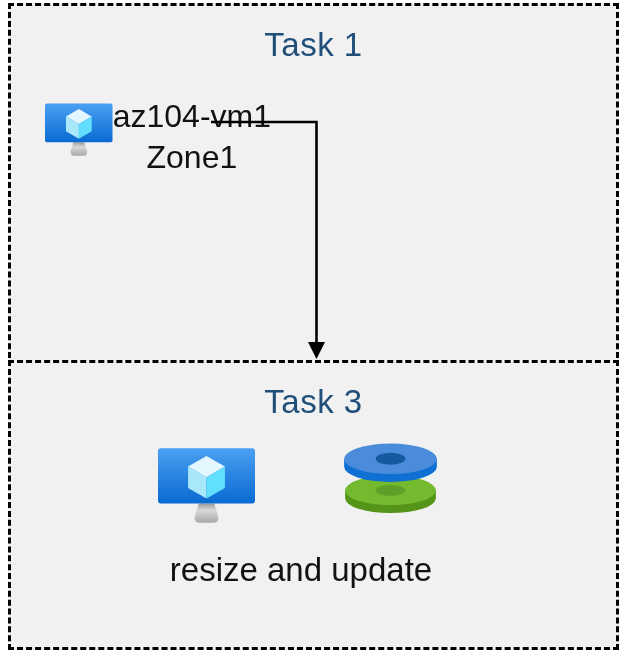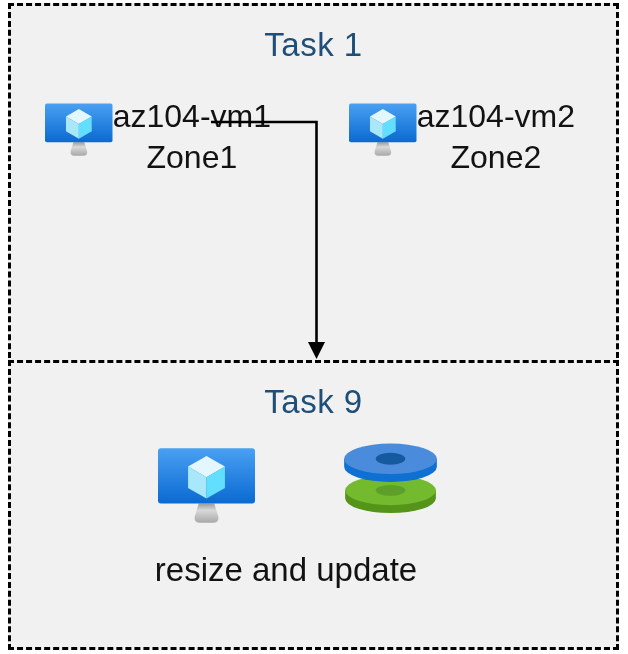--- a/index.html
+++ b/index.html
@@ -43,21 +43,21 @@
     text-align: center;
     white-space: nowrap;
   }
   .vm-unit.u1 { left: 34px;  top: 76px; }
   .vm-unit.u2 { left: 338px; top: 76px; }
 
   .t2-vm   { position: absolute; left: 147px; top: 85px; width: 97px; height: 76px; }
   .t2-disks{ position: absolute; left: 328px; top: 80px; width: 103px; height: 71px; }
   .t2-caption {
     position: absolute;
-    left: 55px; top: 188px;
+    left: 70px; top: 188px;
     width: 440px;
     text-align: center;
     font-size: 33px;
     color: #121212;
     white-space: nowrap;
   }
   .arrow-overlay {
     position: absolute;
     left: 0; top: 0;
     width: 628px; height: 654px;
@@ -105,33 +105,24 @@
     <div class="vm-unit u1">
       <svg class="vm-svg">
           <use href="#vm-symbol"></use>
         </svg>
       <div class="vm-label">
         <div>az104-vm1</div>
         <div>Zone1</div>
       </div>
     </div>
 
-    <div class="vm-unit u2">
-      <svg class="vm-svg">
-          <use href="#vm-symbol"></use>
-        </svg>
-      <div class="vm-label">
-        <div>az104-vm2</div>
-        <div>Zone2</div>
-      </div>
-    </div>
   </div>
 
   <div class="task-box box2">
-    <div class="task-title">Task 9</div>
+    <div class="task-title">Task 3</div>
     <svg class="t2-vm">
         <use href="#vm-symbol"></use>
       </svg>
     <svg class="t2-disks">
         <use href="#disks-symbol"></use>
       </svg>
     <div class="t2-caption">resize and update</div>
   </div>
 
   <svg class="arrow-overlay" viewBox="0 0 628 654">

